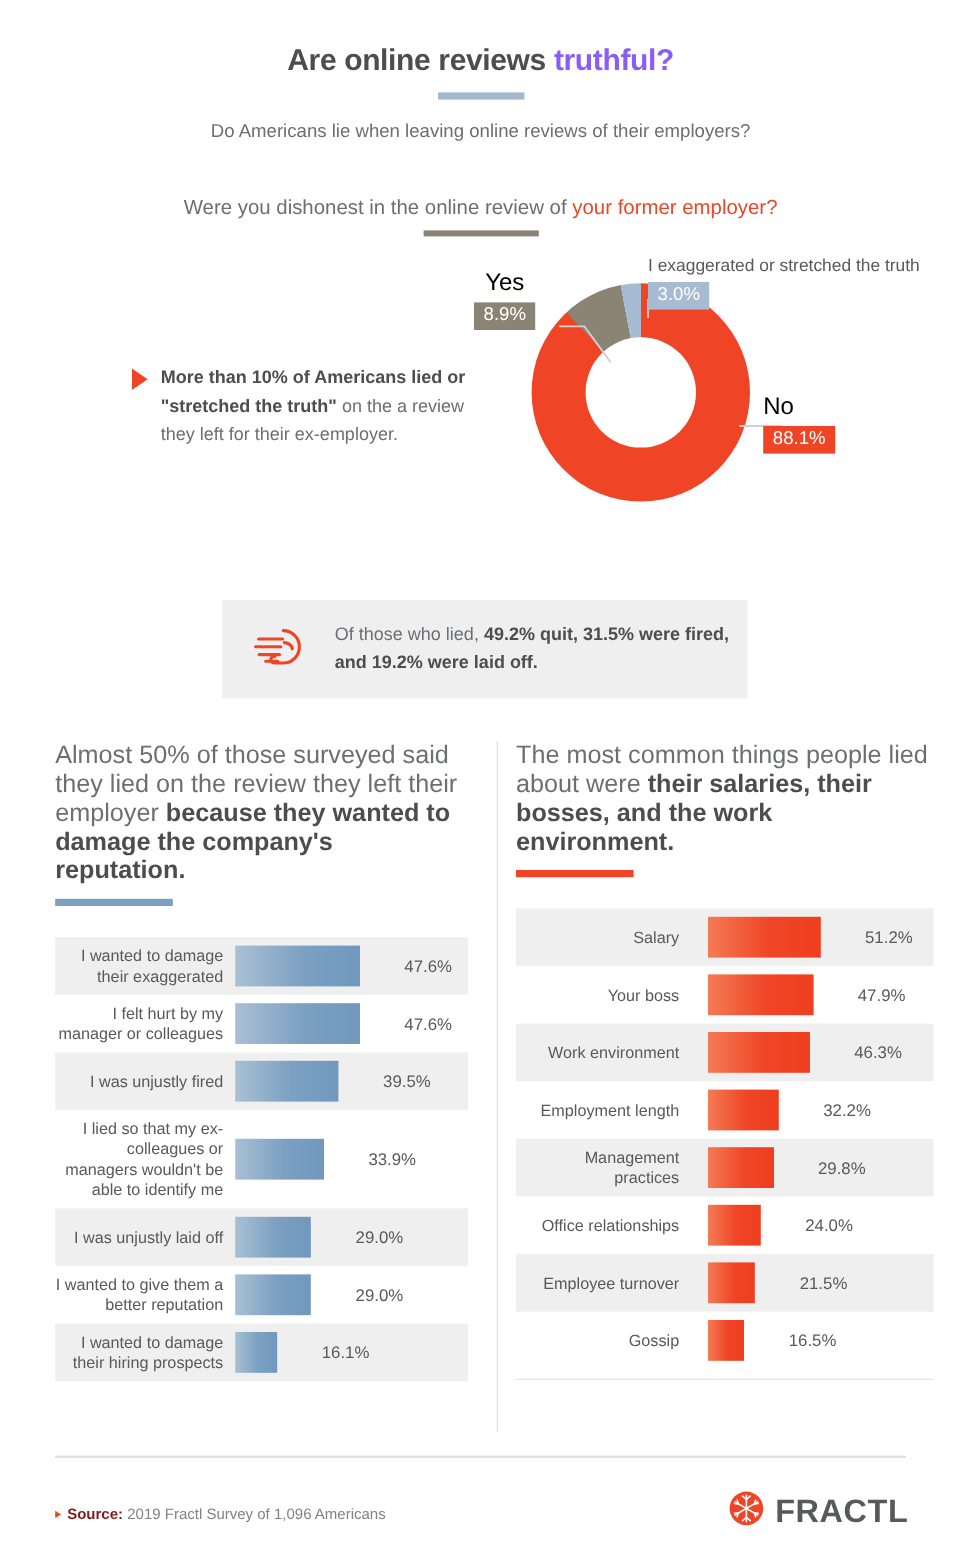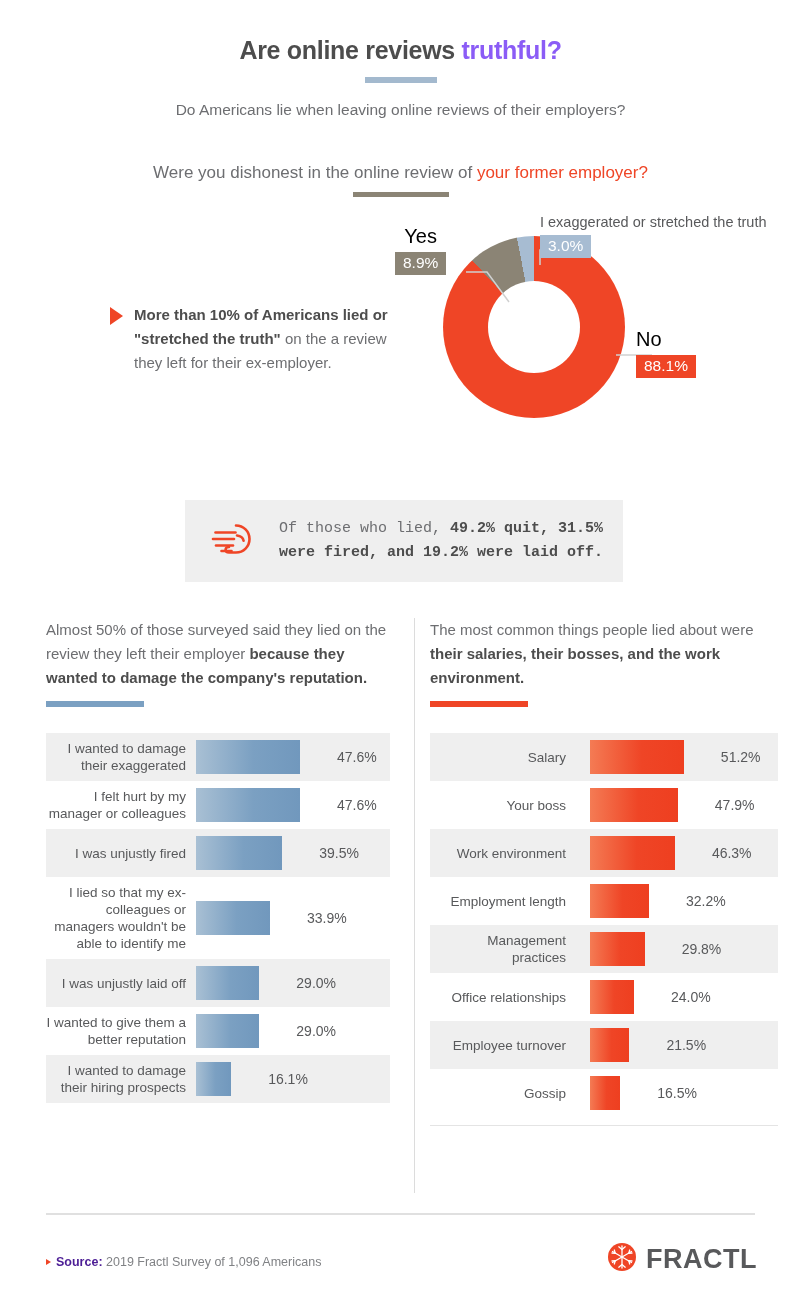--- a/index.html
+++ b/index.html
@@ -100,40 +100,40 @@
     border-top: 9px solid transparent;
     border-bottom: 9px solid transparent;
   }
   .callout-text { margin-left: 24px; }
 
   
   .factbox {
     position: absolute; left: 185px; top: 500px;
     width: 438px; height: 82px;
     background: #efefef;
-    display: flex; align-items: center; font-family: Liberation Mono, monospace;
+    display: flex; align-items: center;
   }
   .hand { margin-left: 22px; margin-right: 20px; flex: 0 0 auto; }
   .fact-text {
     font-size: 15px; line-height: 24px; color: #6d6e71;
   }
   .fact-text b { color: #4d4d4d; }
 
   
   .cols { position: absolute; left: 0; top: 618px; width: 801px; }
   .divider {
     position: absolute; left: 414px; top: 0;
     width: 1px; height: 575px; background: #dcdcdc;
   }
   .col { position: absolute; top: 0; }
   .col-left  { left: 46px;  width: 344px; }
   .col-right { left: 430px; width: 348px; }
 
   .lede {
-    font-size: 15px; line-height: 24px; color: #6d6e71;
+    font-size: 21px; line-height: 24px; color: #6d6e71;
   }
   .lede b { color: #4d4d4d; }
   .lede-rule { width: 98px; height: 6px; margin-top: 11px; }
   .lede-rule.blue   { background: #7ba0c2; }
   .lede-rule.orange { background: #ef4526; }
 
   .bars { margin-top: 26px; }
   .barrow {
     display: flex; align-items: center;
     padding: 7px 0;
@@ -165,21 +165,21 @@
     position: absolute; left: 46px; top: 1255px;
     font-size: 12.5px; color: #808285; white-space: nowrap;
   }
   .source .tri {
     display: inline-block; width: 0; height: 0;
     border-left: 5px solid #ef4526;
     border-top: 3.5px solid transparent;
     border-bottom: 3.5px solid transparent;
     margin-right: 5px; vertical-align: 1px;
   }
-  .source b { color: #4c1d95; }
+  .source b { color: #7f1d1d; }
   .brand {
     position: absolute; right: 44px; top: 1242px;
     display: flex; align-items: center; gap: 9px;
   }
   .brand-name {
     font-size: 27px; font-weight: bold; color: #58595b;
     letter-spacing: 0.5px;
   }
 </style>
 </head>

